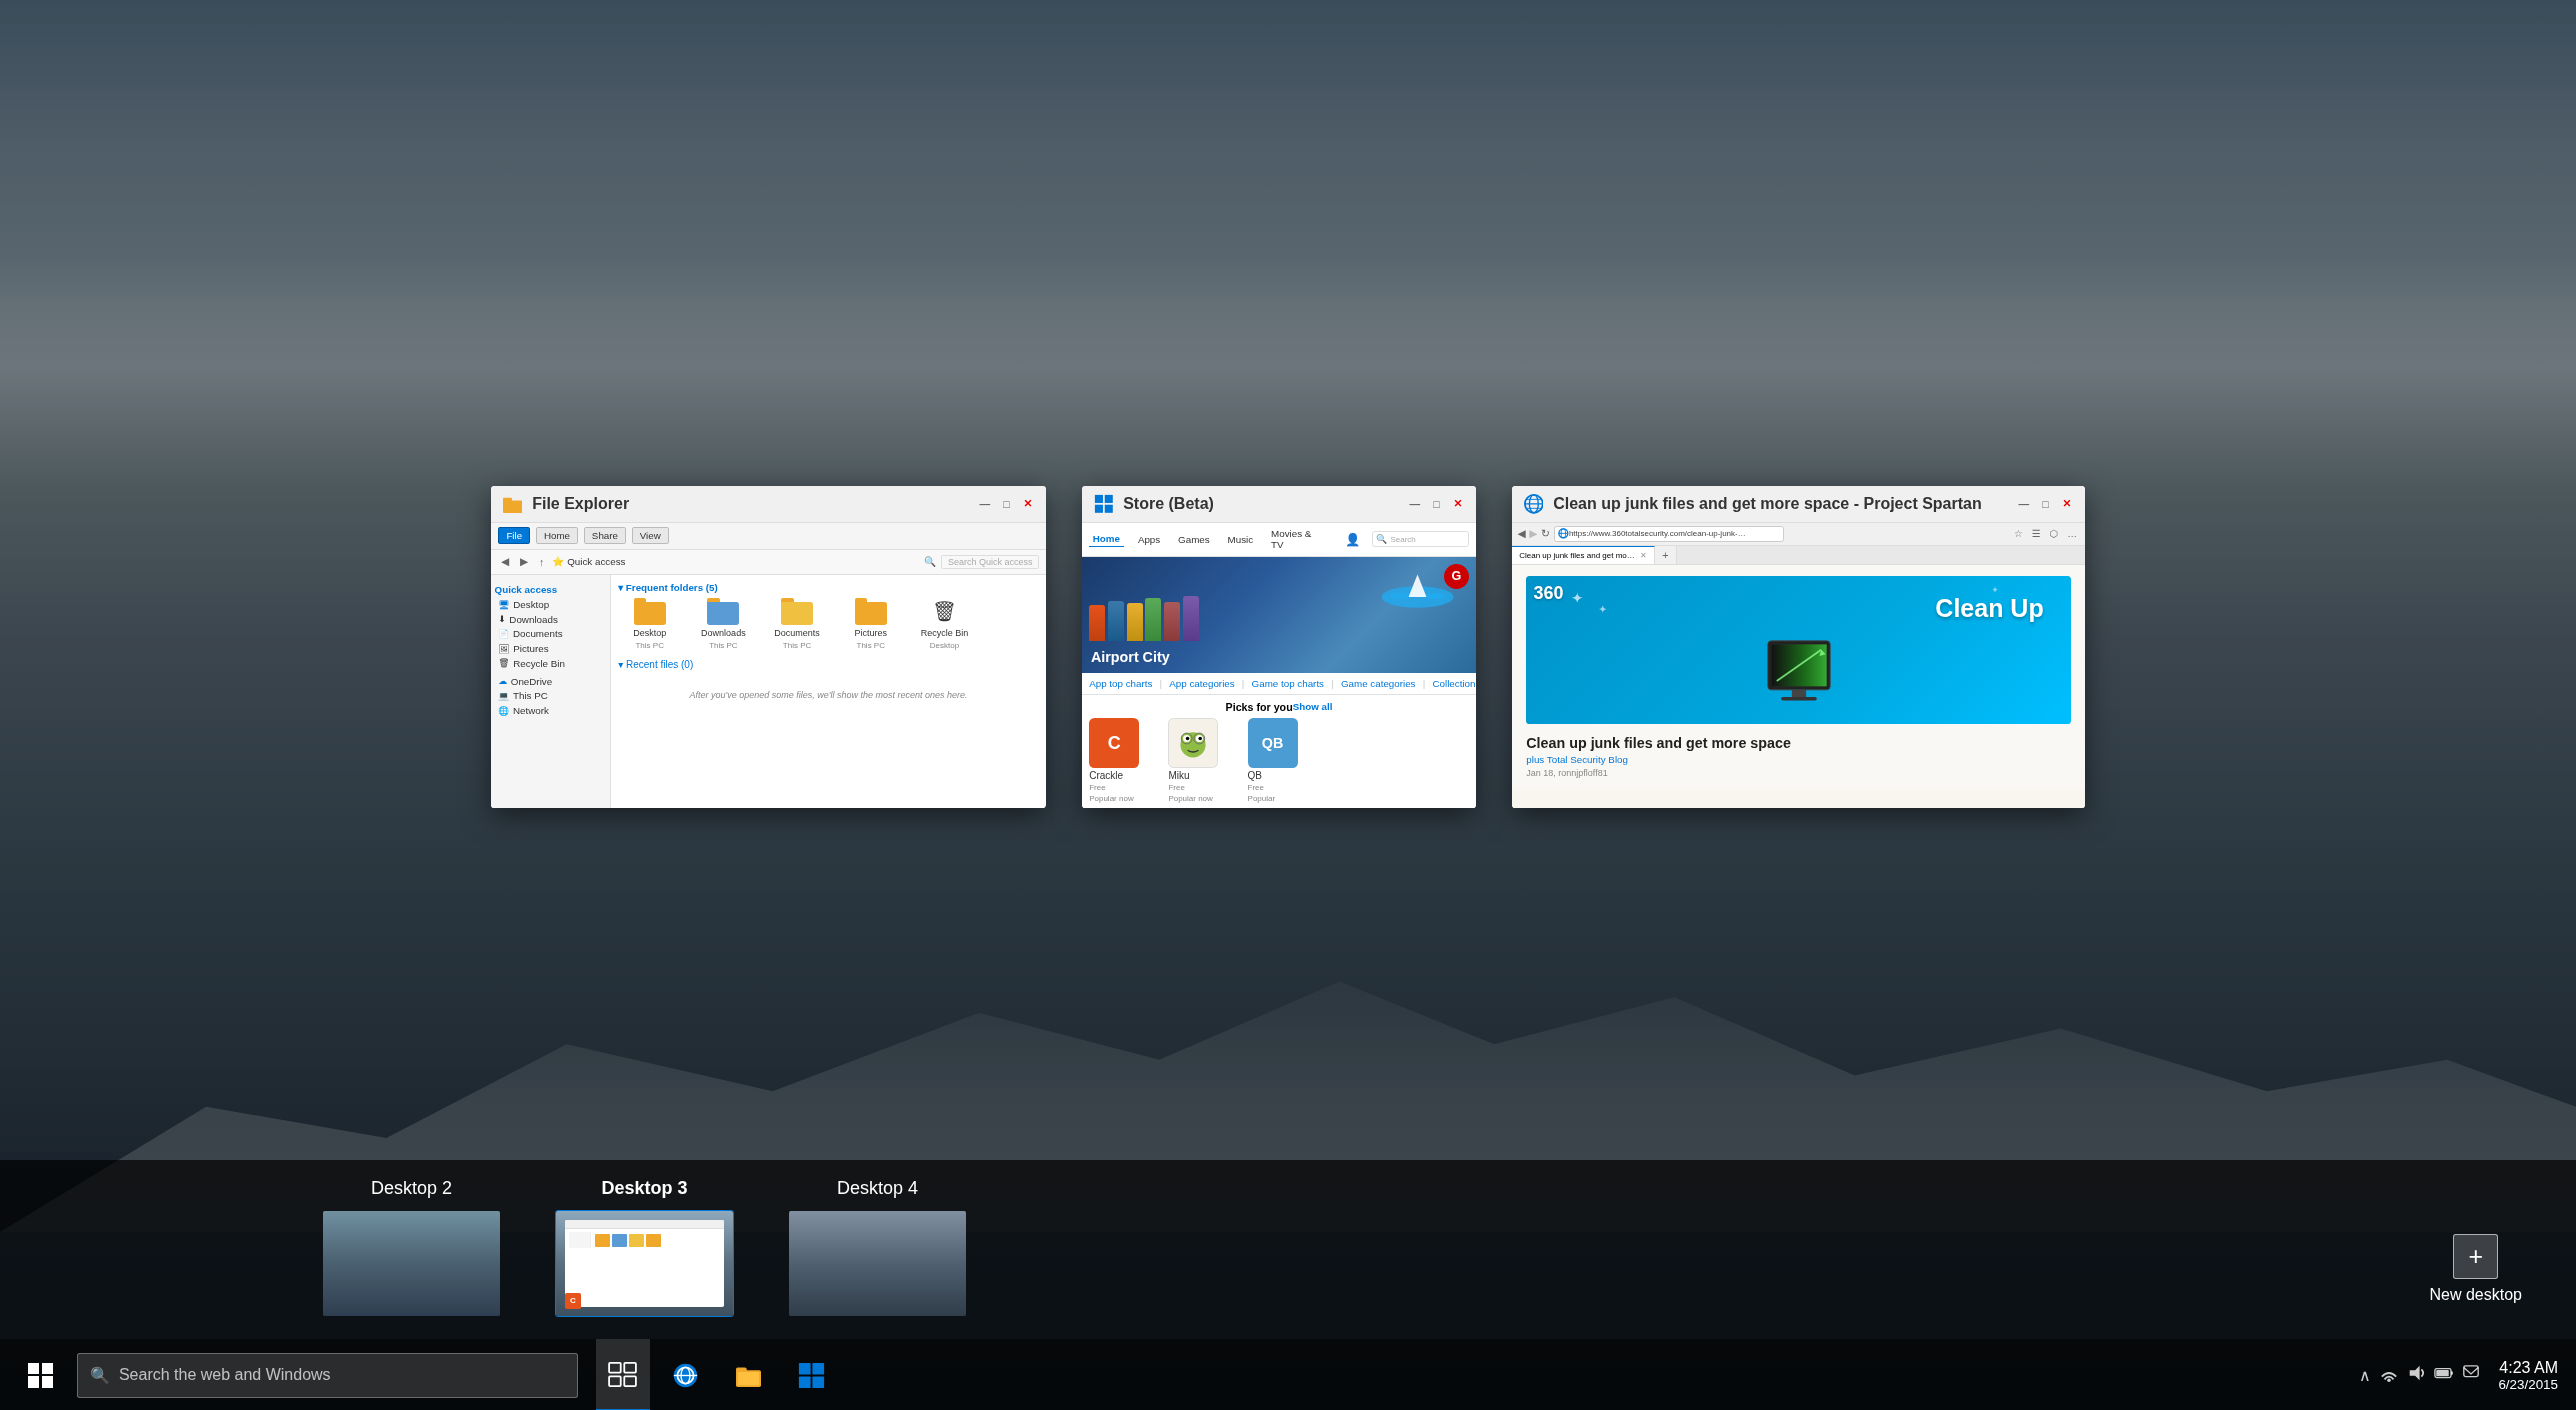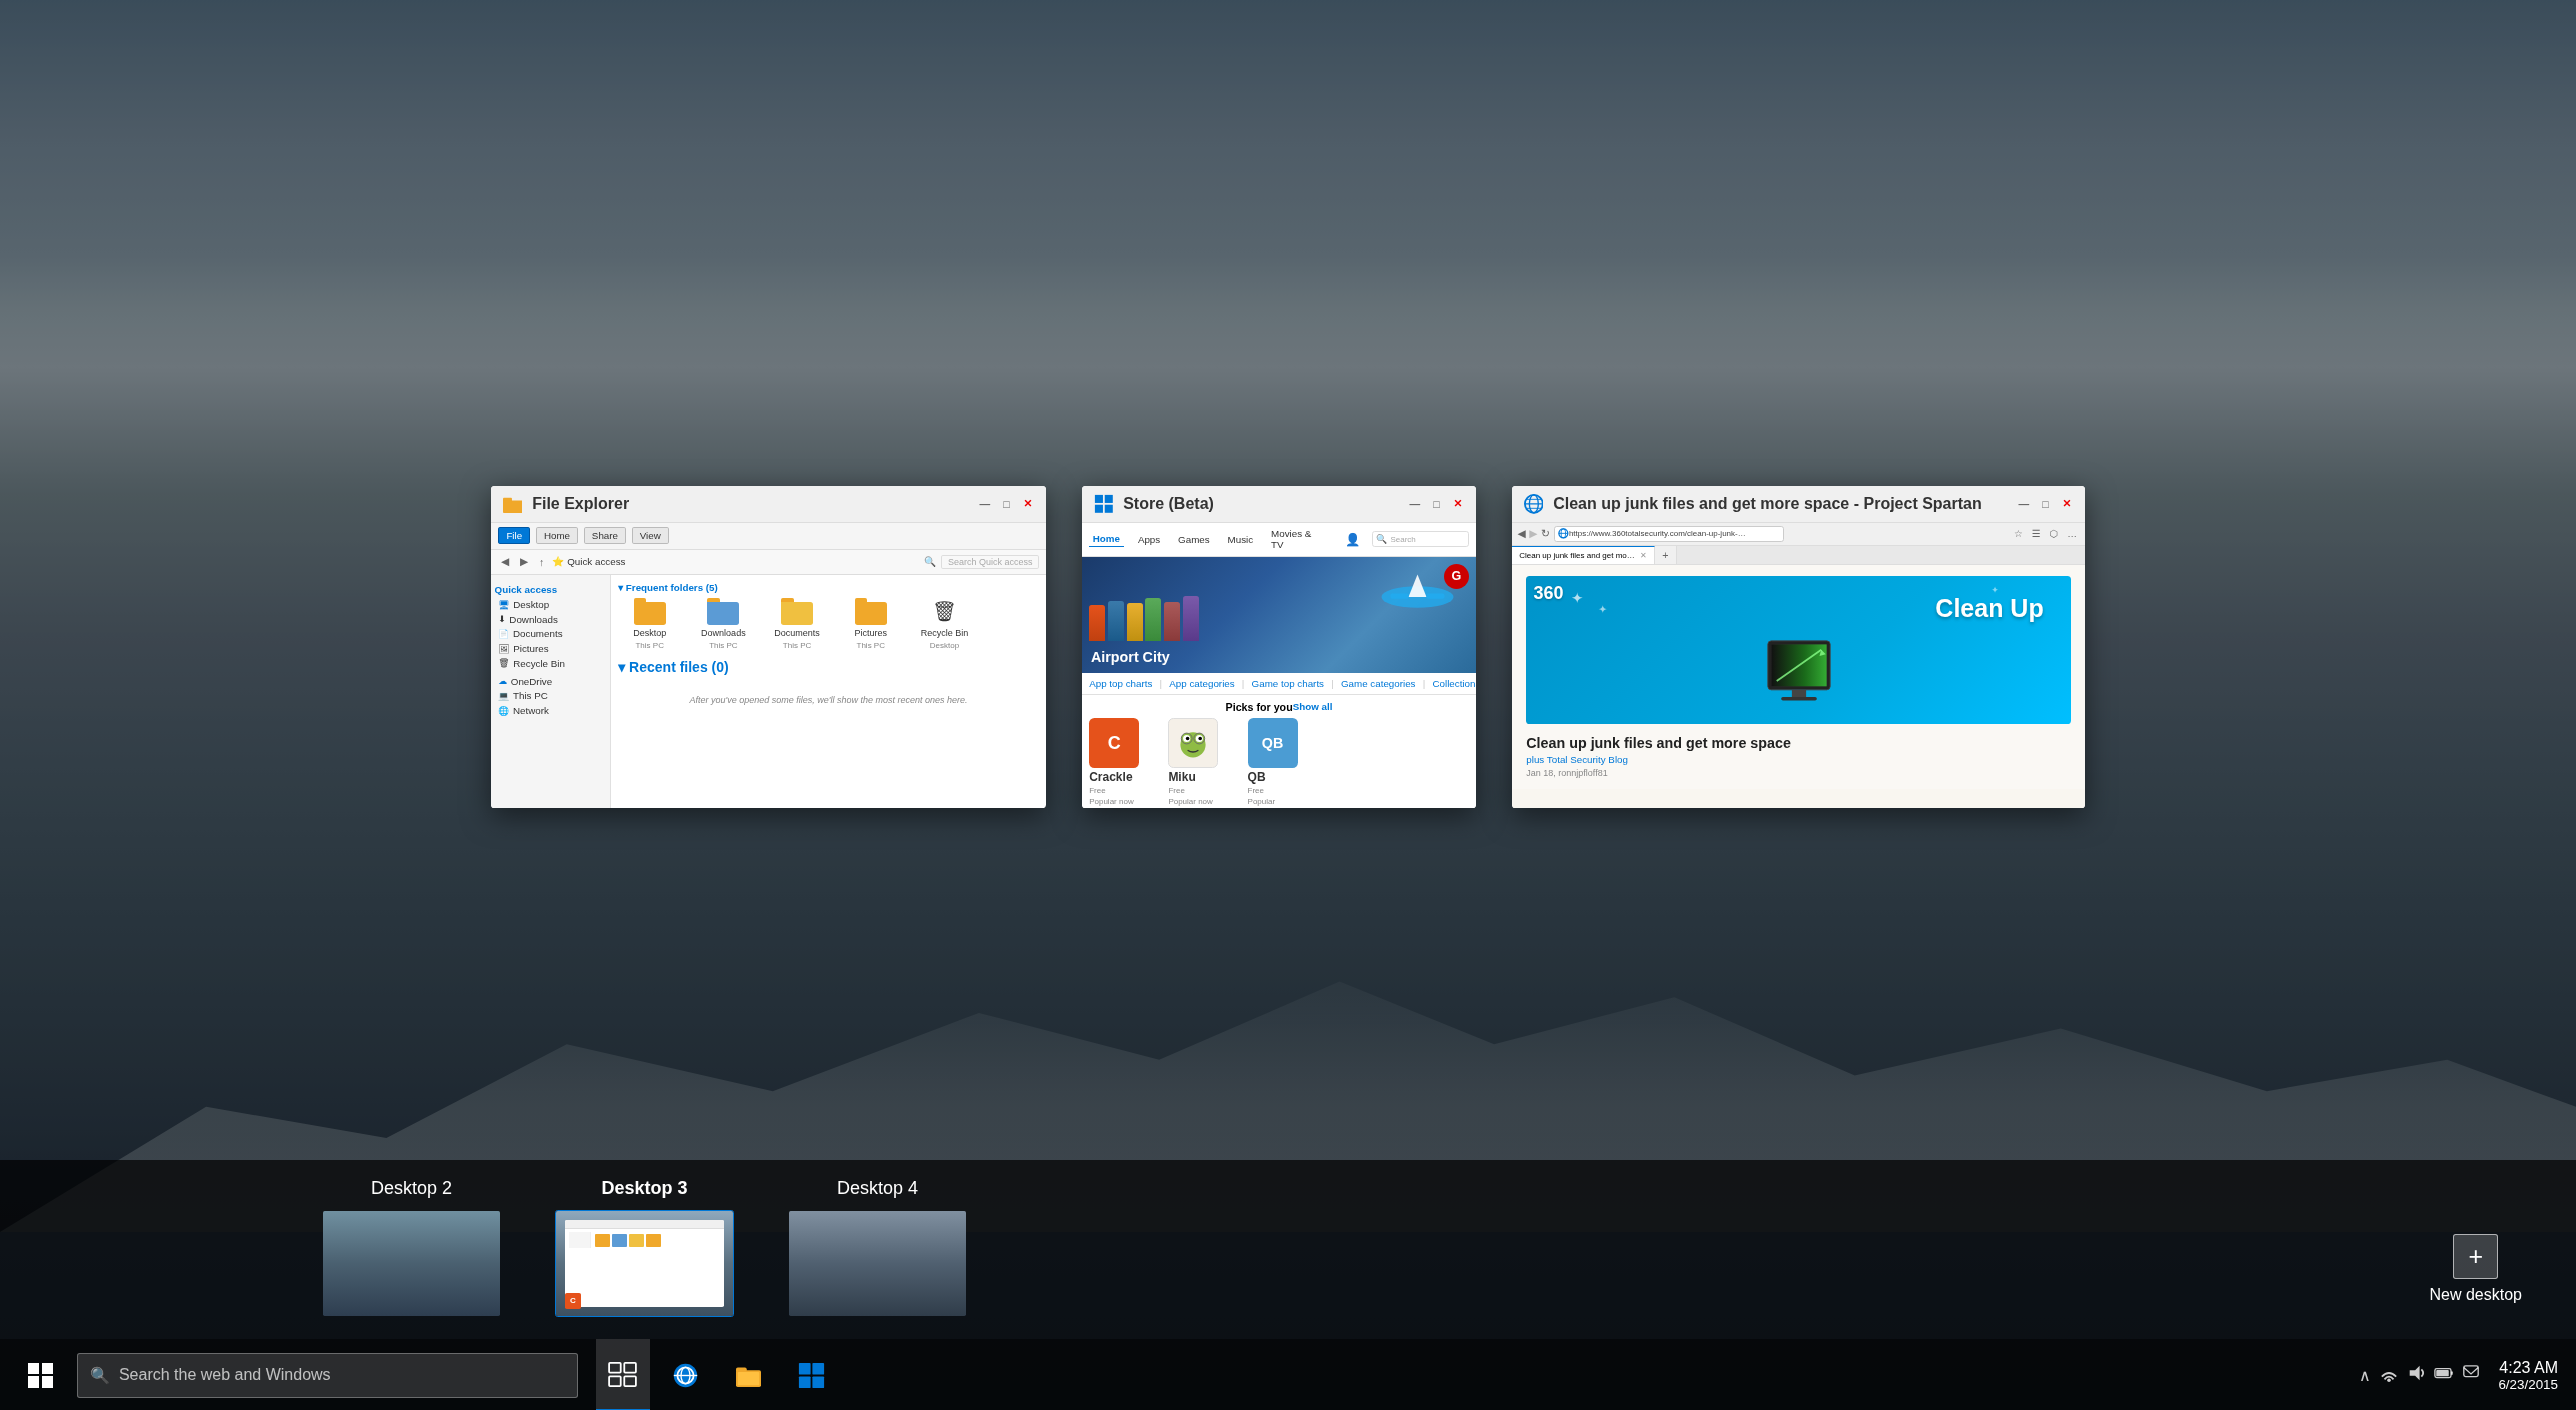--- a/index.html
+++ b/index.html
@@ -240,23 +240,23 @@
       width: 12.5px;
       height: 7.2px;
       background: #f0a82a;
       position: absolute;
       top: 0;
       left: 0;
       border-radius: 1.8px 1.8px 0 0;
     }
 
     .fe-recent-files {
-      font-size: 14px;
+      font-size: 10px;
       color: #0078d7;
-      font-weight: 700;
+      font-weight: 400;
       margin-bottom: 2.7px;
     }
 
     
     #store-thumb {
       width: 394px;
       height: 322px;
     }
 
     .store-content {
@@ -355,22 +355,22 @@
       border-radius: 5.4px;
       display: flex;
       align-items: center;
       justify-content: center;
       font-size: 21.5px;
       font-weight: 800;
       color: white;
     }
 
     .store-app-name {
-      font-size: 12px;
-      font-weight: 700;
+      font-size: 10px;
+      font-weight: 400;
       color: #333;
     }
 
     .store-app-sub {
       font-size: 8px;
       color: #888;
     }
 
     
     #spartan-thumb {

